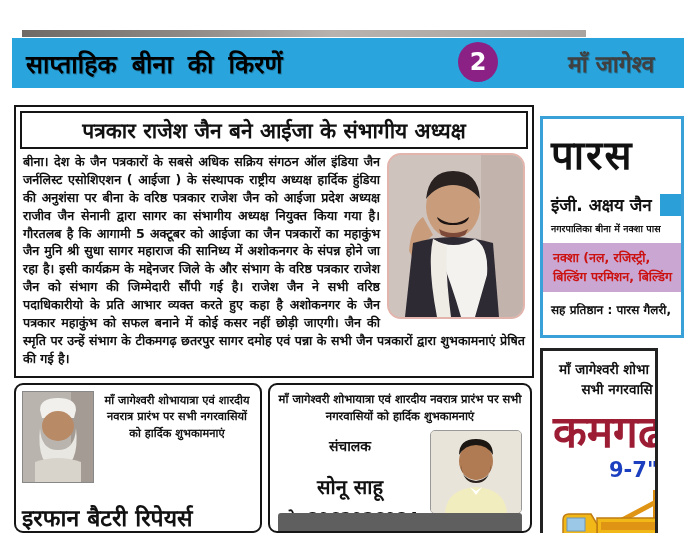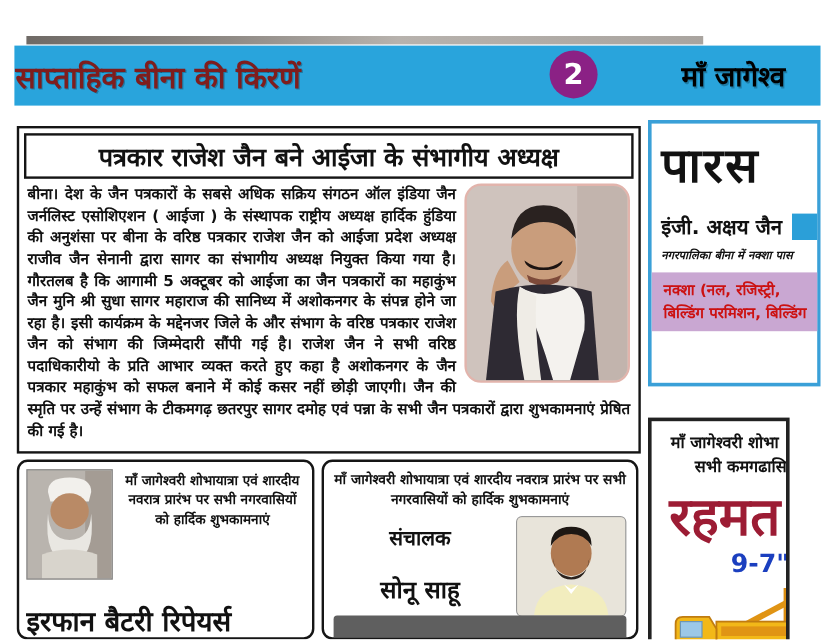--- a/index.html
+++ b/index.html
@@ -8,47 +8,47 @@
          font-family:"DejaVu Sans", sans-serif; color:#111; }
   #page { position:absolute; inset:0; width:684px; height:533px; background:#fff; overflow:hidden; }
 
   
   .top-strip { position:absolute; left:22px; top:30px; width:564px; height:7px;
     background:linear-gradient(90deg,#6f6a66 0%,#8f8a85 30%,#b7b2ad 55%,#a9a49f 100%); }
 
   
   .masthead { position:absolute; left:12px; top:38px; width:672px; height:50px;
     background:#29a4dc; display:flex; align-items:center; }
-  .masthead-title { color:#7f1d1d; font-weight:bold; font-size:25px; padding-left:1px;
-    white-space:nowrap; text-shadow:1px 1px 0 rgba(0,0,0,.25); }
+  .masthead-title { color:#000000; font-weight:bold; font-size:25px; padding-left:14px;
+    white-space:nowrap; text-shadow:1px 1px 0 rgba(0,0,0,.25);font-family:Liberation Mono, monospace; }
   .page-badge { position:absolute; left:446px; top:4px; width:40px; height:40px;
     background:#8b2185; border-radius:50%; display:flex; align-items:center; justify-content:center; }
   .page-badge span { color:#fff; font-weight:bold; font-size:24px; }
-  .masthead-right { position:absolute; left:556px; color:#000000; font-weight:bold; font-size:23px;
+  .masthead-right { position:absolute; left:556px; color:#404040; font-weight:bold; font-size:23px;
     white-space:nowrap; text-shadow:1px 1px 0 rgba(0,0,0,.25); }
 
   
   .article-box { position:absolute; left:14px; top:105px; width:520px; height:273px;
     border:2px solid #151515; background:#fff; padding:4px; }
   .headline-box { border:2px solid #151515; height:38px; display:flex; align-items:center;
     justify-content:center; margin-bottom:3px; }
   .headline { font-weight:bold; font-size:21px; white-space:nowrap; }
   .article-body { font-size:12.6px; line-height:1.42; font-weight:600; text-align:justify;
     padding:1px 3px; height:220px; overflow:hidden; }
   .article-photo { float:right; width:138px; height:166px; margin:0 0 4px 7px;
     border:2px solid #e2b4ac; border-radius:14px; overflow:hidden; background:#cfc3bd; }
 
   
-  .paras-ad { position:absolute; left:540px; top:100px; width:144px; height:222px;
+  .paras-ad { position:absolute; left:540px; top:116px; width:144px; height:222px;
     border:3px solid #3aa0d8; background:#fff; overflow:hidden; padding:6px 0 0 8px; }
   .paras-brand { font-size:40px; font-weight:bold; letter-spacing:2px; white-space:nowrap; line-height:1.5; }
   .paras-person-row { display:flex; align-items:center; gap:8px; margin-top:8px;justify-content:space-between; }
   .paras-person { font-size:17px; font-weight:bold; white-space:nowrap; }
   .paras-bluebox { width:40px; height:22px; background:#2b9fd8; flex:none; }
-  .paras-subline { font-size:9.5px; font-weight:bold; margin-top:6px; white-space:nowrap;font-style:italic; }
+  .paras-subline { font-size:9.5px; font-weight:bold; margin-top:6px; white-space:nowrap; }
   .paras-band { background:#c9a7d2; margin:8px 0 0 -8px; padding:5px 0 5px 10px; width:260px; }
   .paras-band div { color:#cc1111; font-size:12.5px; font-weight:bold; white-space:nowrap; line-height:1.55; }
   .paras-branch { font-size:12px; font-weight:bold; margin-top:9px; white-space:nowrap; }
   .paras-prop { font-size:13px; font-weight:bold; margin-top:4px; white-space:nowrap; }
 
   
   .rahmat-ad { position:absolute; left:540px; top:348px; width:118px; height:205px;
     border:3px solid #222; background:#fff; overflow:hidden; padding:8px 0 0 10px;text-align:center; }
   .rahmat-greet { font-size:13.5px; font-weight:bold; white-space:nowrap; line-height:1.5; }
   .rahmat-greet.l2 { padding-left:26px; }
@@ -68,21 +68,21 @@
   .irfan-right { flex:1; }
   .irfan-business { font-size:23px; font-weight:bold; text-align:left; margin-top:18px; white-space:nowrap; }
   .irfan-addr { font-size:13px; font-weight:bold; text-align:center; margin-top:2px; white-space:nowrap; }
   .irfan-phone { font-size:15px; font-weight:bold; }
 
   .sonu-ad { position:absolute; left:268px; top:383px; width:264px; height:150px;
     border:2px solid #151515; border-radius:9px; background:#fff; overflow:hidden; padding:6px 8px; }
   .sonu-greet { font-size:11.5px; font-weight:bold; text-align:center; line-height:1.5; }
   .sonu-mid { display:flex; margin-top:4px; gap:8px; }
   .sonu-left { flex:1; text-align:center; padding-top:6px; }
-  .sonu-role { font-size:17px; font-weight:bold; }
+  .sonu-role { font-size:14px; font-weight:bold; }
   .sonu-name { font-size:20px; font-weight:bold; margin-top:18px; }
   .sonu-phone { font-size:16px; font-weight:bold; margin-top:7px; white-space:nowrap; }
   .sonu-photo { width:92px; height:84px; flex:none; border:1px solid #999; border-radius:5px;
     background:#e8e4da; overflow:hidden; }
   .sonu-bar { position:absolute; left:8px; right:8px; bottom:-4px; height:22px;
     background:#5f5f5f; border-radius:3px 3px 0 0; }
 </style>
 </head>
 <body>
 
@@ -125,26 +125,27 @@
     <div class="paras-brand">पारस</div>
     <div class="paras-person-row">
       <span class="paras-person">इंजी. अक्षय जैन</span>
       <span class="paras-bluebox"></span>
     </div>
     <div class="paras-subline">नगरपालिका बीना में नक्शा पास</div>
     <div class="paras-band">
       <div>नक्शा (नल, रजिस्ट्री,</div>
       <div>बिल्डिंग परमिशन, बिल्डिंग</div>
     </div>
+    <div class="paras-branch">सह प्रतिष्ठान : पारस गैलरी,</div>
   </div>
 
   <div class="rahmat-ad">
     <div class="rahmat-greet">माँ जागेश्वरी शोभा</div>
-    <div class="rahmat-greet l2">सभी कमगढासि</div>
-    <div class="rahmat-brand">रहमत</div>
+    <div class="rahmat-greet l2">सभी नगरवासि</div>
+    <div class="rahmat-brand">कमगढ</div>
     <div class="rahmat-size">9-7",</div>
     <div class="truck-wrap">
       <svg width="150" height="78" viewBox="0 0 150 78">
         <rect x="100" y="6" width="7" height="40" fill="#d98d12"></rect>
         <rect x="112" y="10" width="6" height="36" fill="#e8a818"></rect>
         <line x1="58" y1="42" x2="118" y2="10" stroke="#e09414" stroke-width="5"></line>
         <rect x="118" y="22" width="22" height="16" rx="3" fill="#e8a818"></rect>
         <rect x="44" y="34" width="86" height="26" fill="#f2b818" stroke="#c07c10" stroke-width="1.5"></rect>
         <rect x="48" y="38" width="74" height="8" fill="#e09414"></rect>
         <path d="M10 60 L10 36 Q10 30 16 30 L38 30 L44 40 L44 60 Z" fill="#f2b818" stroke="#c07c10" stroke-width="1.5"></path>

